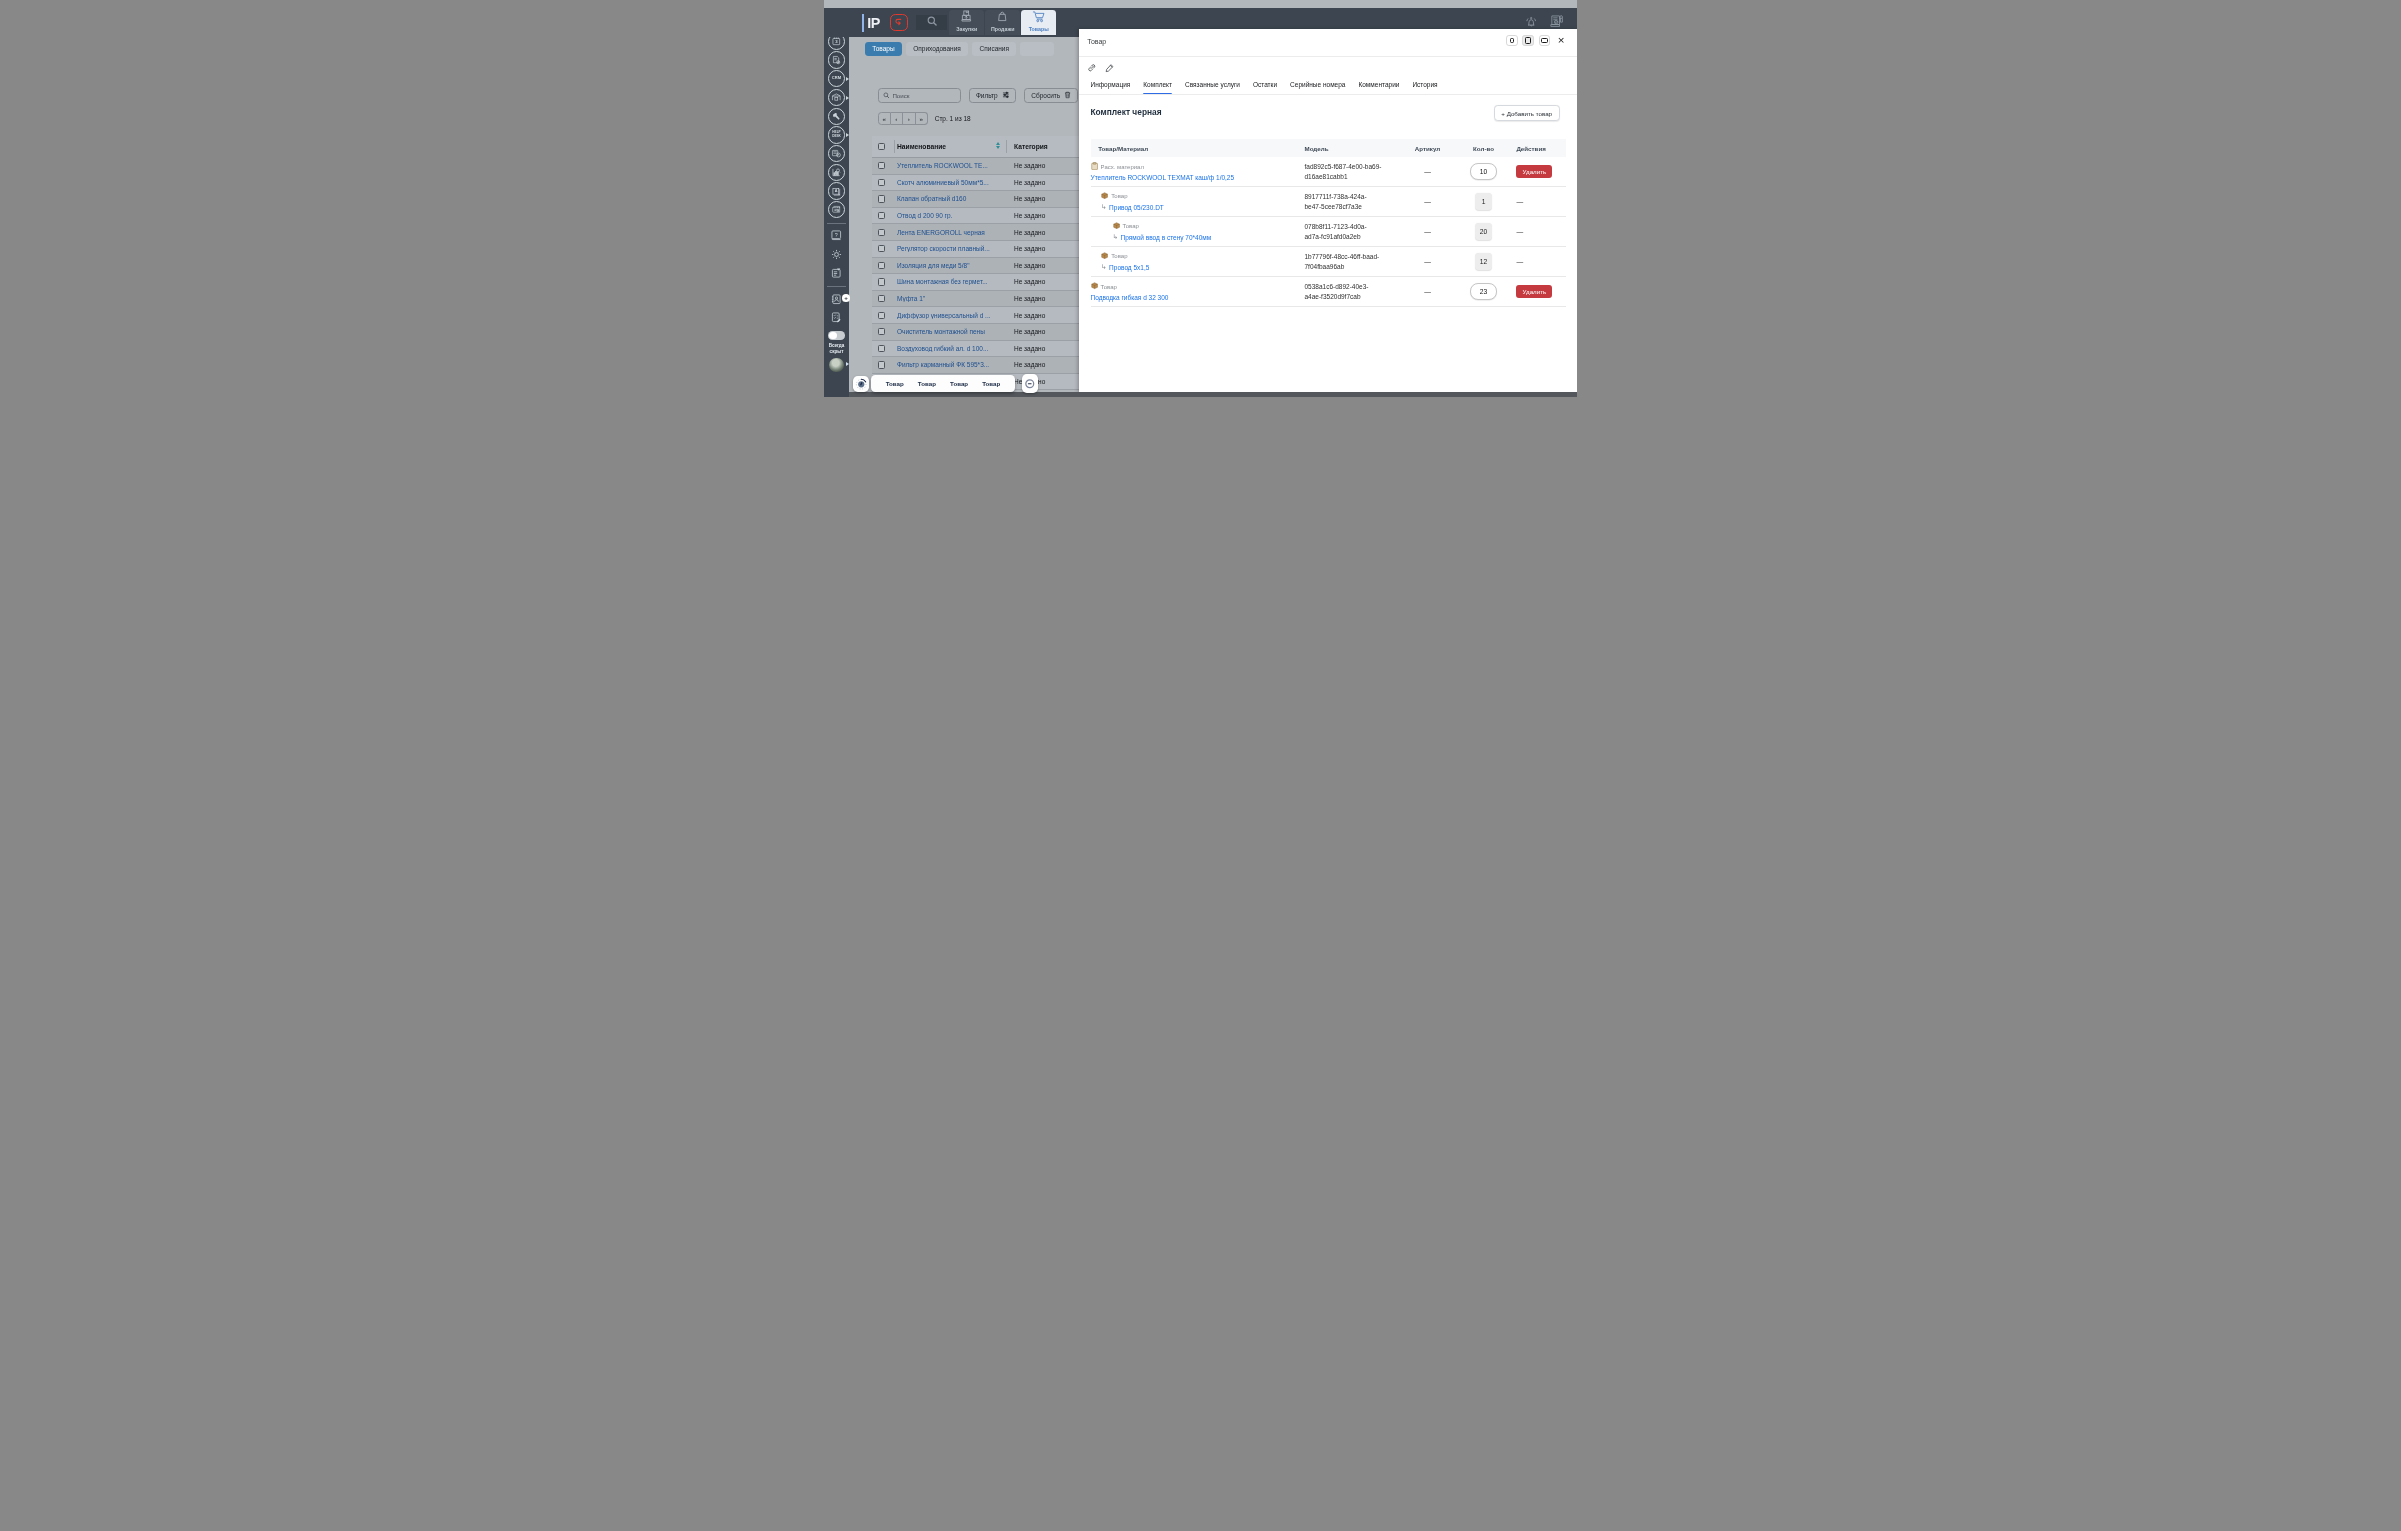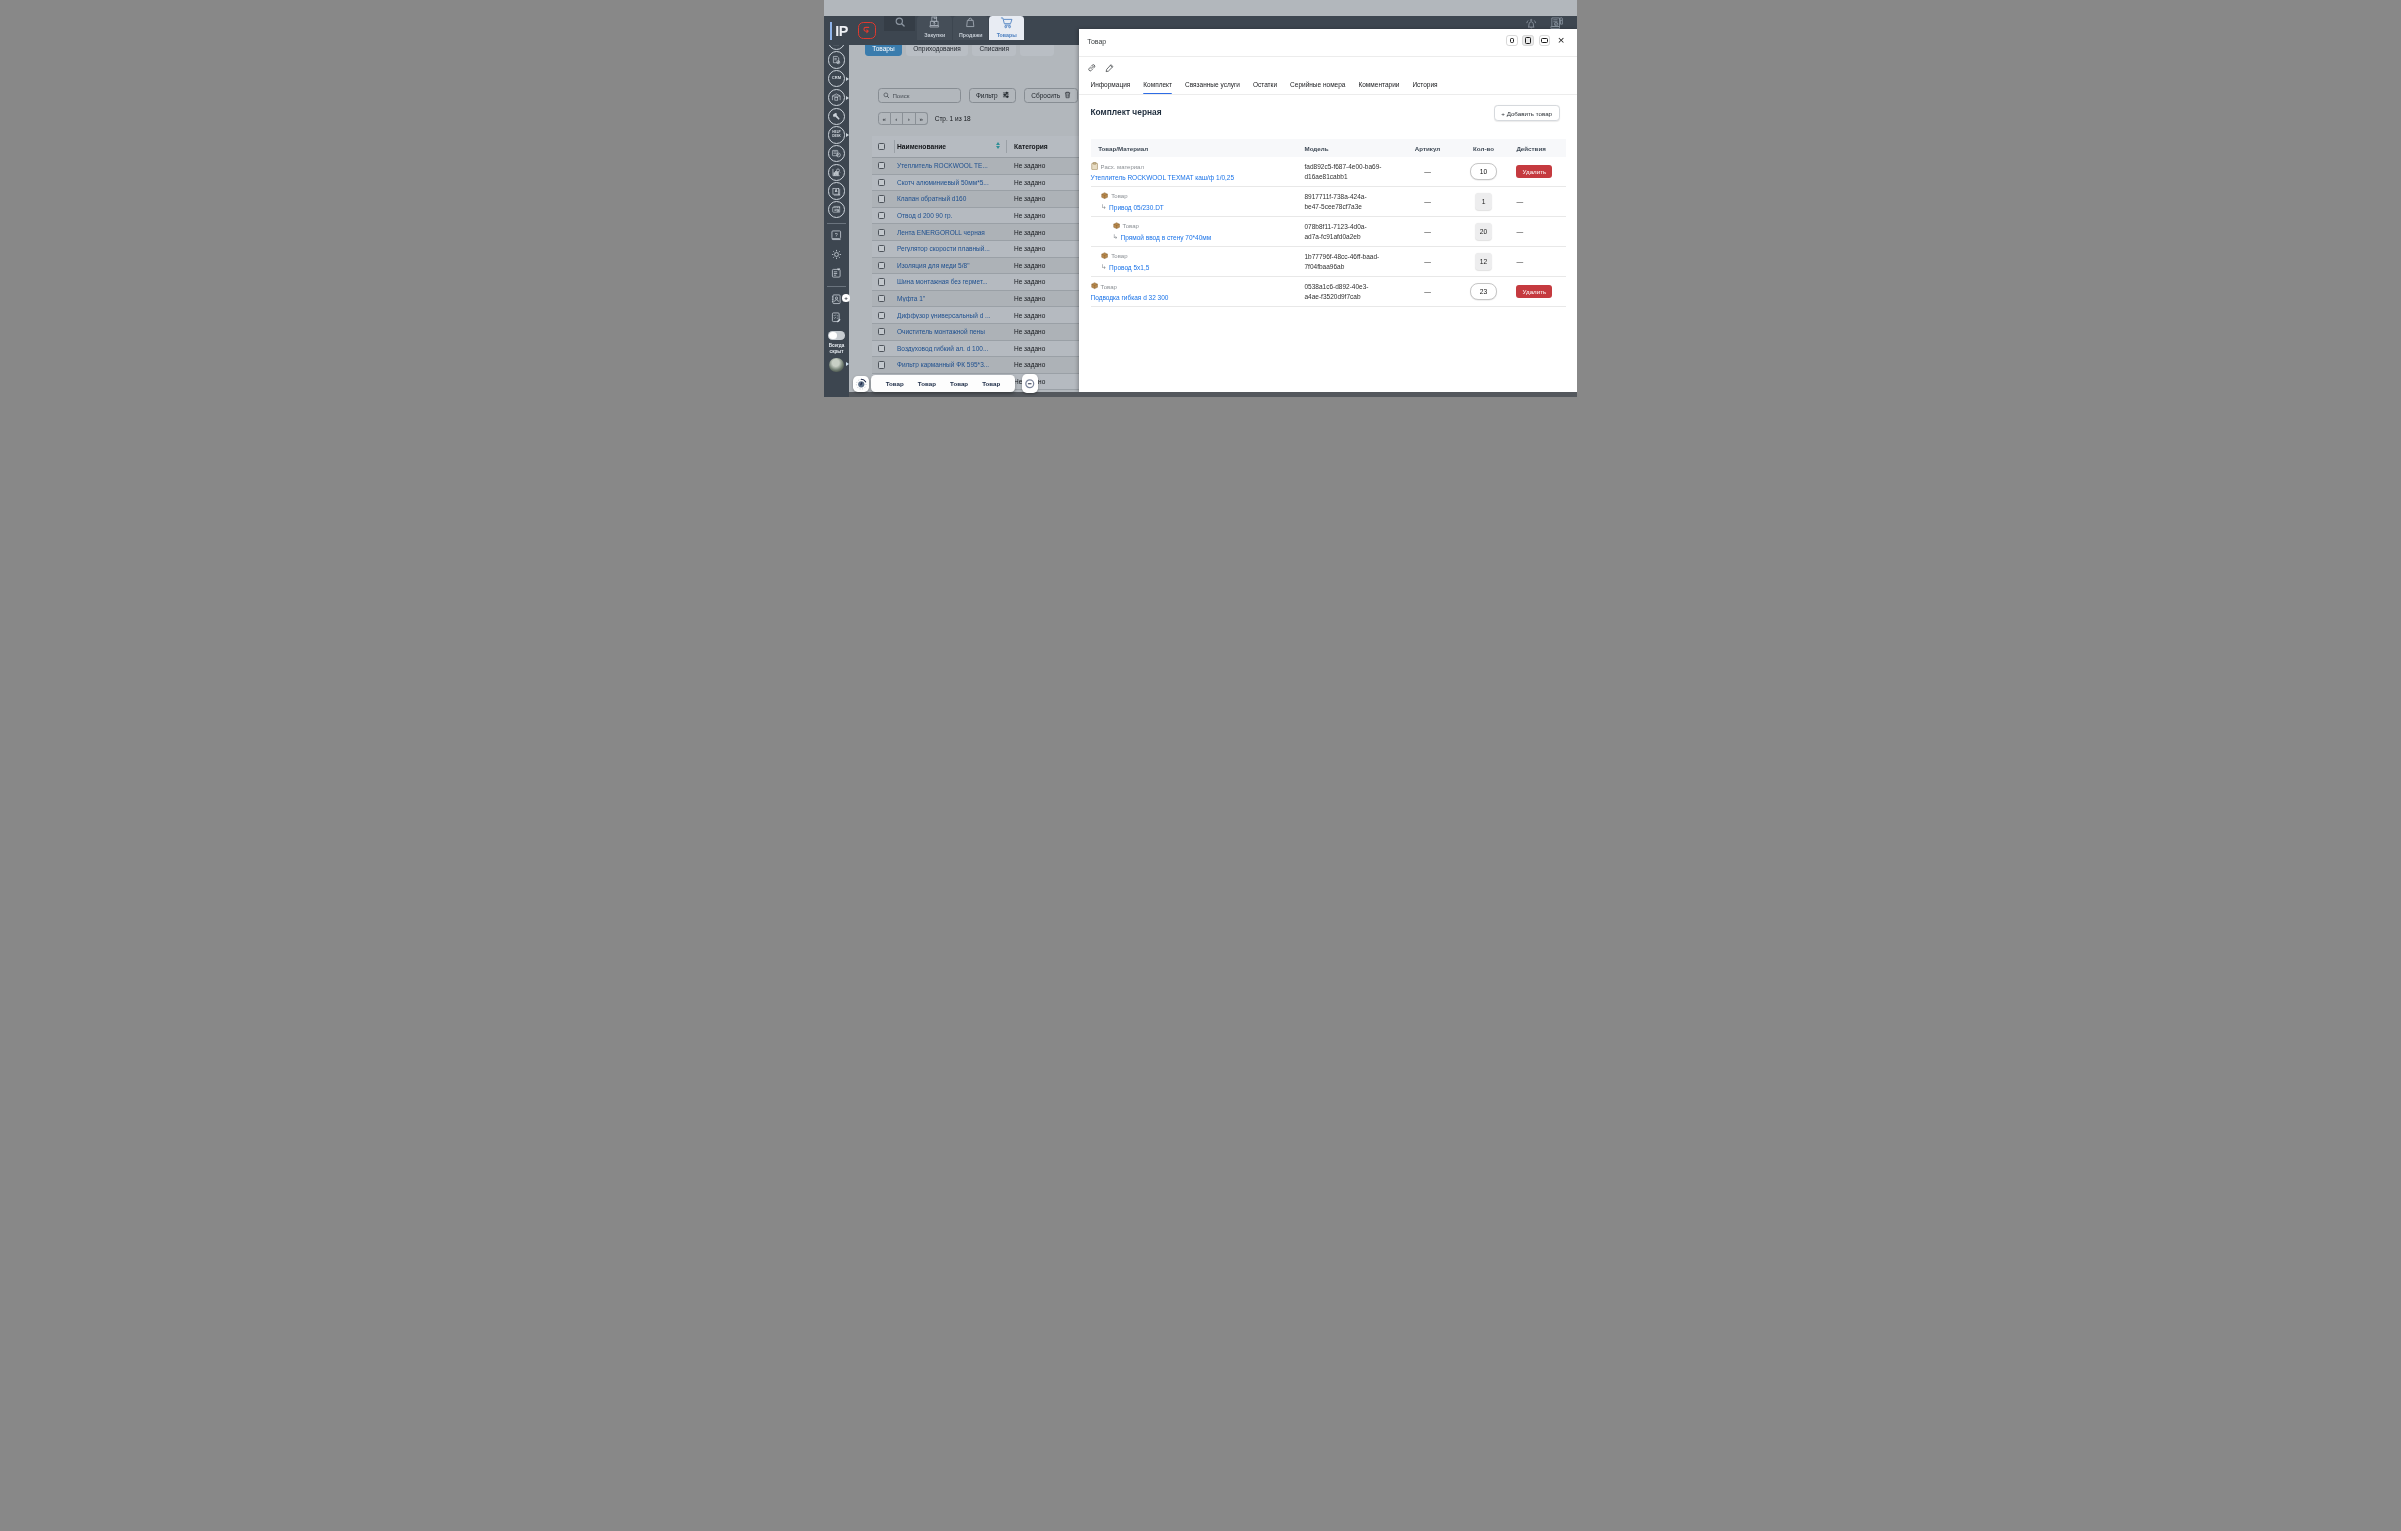--- a/index.html
+++ b/index.html
@@ -1,21 +1,21 @@
 <!DOCTYPE html>
 <html style="font-size:7.7px"><head>
 <meta charset="utf-8">
 <style>
   * { margin:0; padding:0; box-sizing:border-box; }
   html,body { background:#888; }
   body { font-family:"Liberation Sans", sans-serif; }
   .screen { position:relative; width:753px; height:397px; background:#b2b7bc; overflow:hidden; margin:0 auto; }
 
   
-  .topbar { position:absolute; left:0; top:16px; width:753px; height:29px; background:#3d4650; display:flex; align-items:flex-start; z-index:20; }
+  .topbar { position:absolute; left:0; top:8px; width:753px; height:29px; background:#3d4650; display:flex; align-items:center; z-index:20;padding-left:32px; }
   .logo { display:flex; align-items:center; margin-left:5.8px; padding-left:3.4px; border-left:2.9px solid #8fb4ea; height:18px; align-self:center; color:#eef1f5; font-size:14.4px; font-weight:bold; letter-spacing:-0.5px; }
   .backbtn { align-self:center; margin-left:10.6px; width:17.3px; height:17.3px; border:1.4px solid #e0392e; border-radius:5.3px; display:flex; align-items:center; justify-content:center; }
   .searchseg { width:31px; background:#353d46; display:flex; align-items:center; justify-content:center; margin-left:8.6px; }
   .navtabs { display:flex; margin-left:1.9px; gap:1px; }
   .navtab { width:35px; display:flex; flex-direction:column; align-items:center; justify-content:flex-end; padding-bottom:2.4px; gap:1.4px; border-radius:3.4px 3.4px 0 0; background:#454e58; cursor:pointer; }
   .navtab .nlabel { font-size:5.3px; color:#c3cad2; font-weight:bold; }
   .navtab.active { background:#e8ecf3; }
   .navtab.active .nlabel { color:#4b7fc0; }
   .topspacer { flex:1; }
   .topicons { display:flex; align-items:center; gap:9.6px; margin-right:12.5px; }

